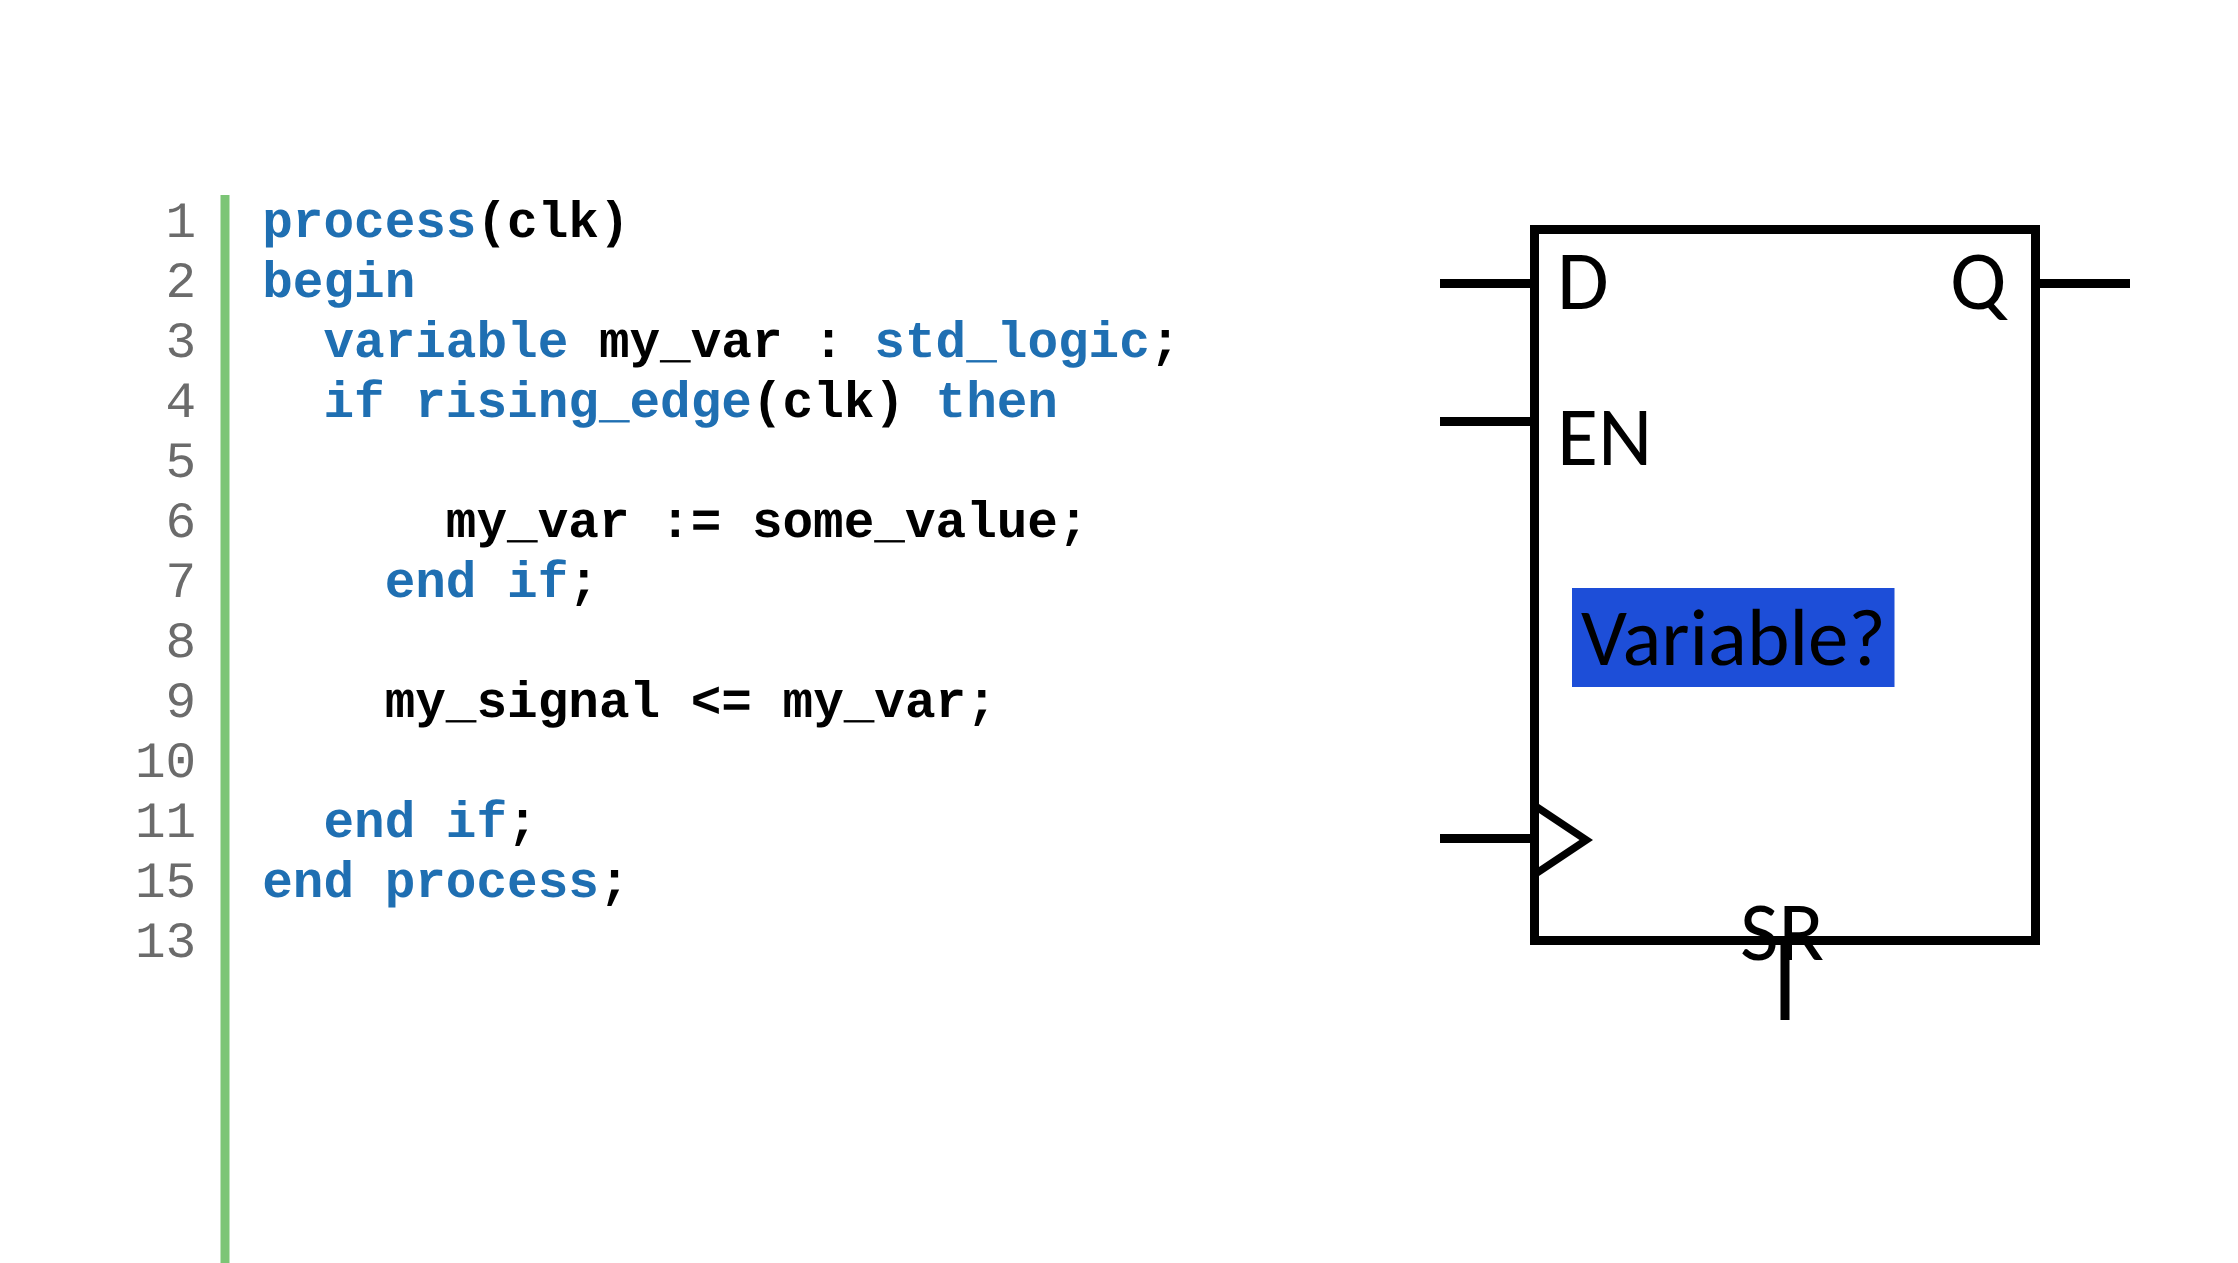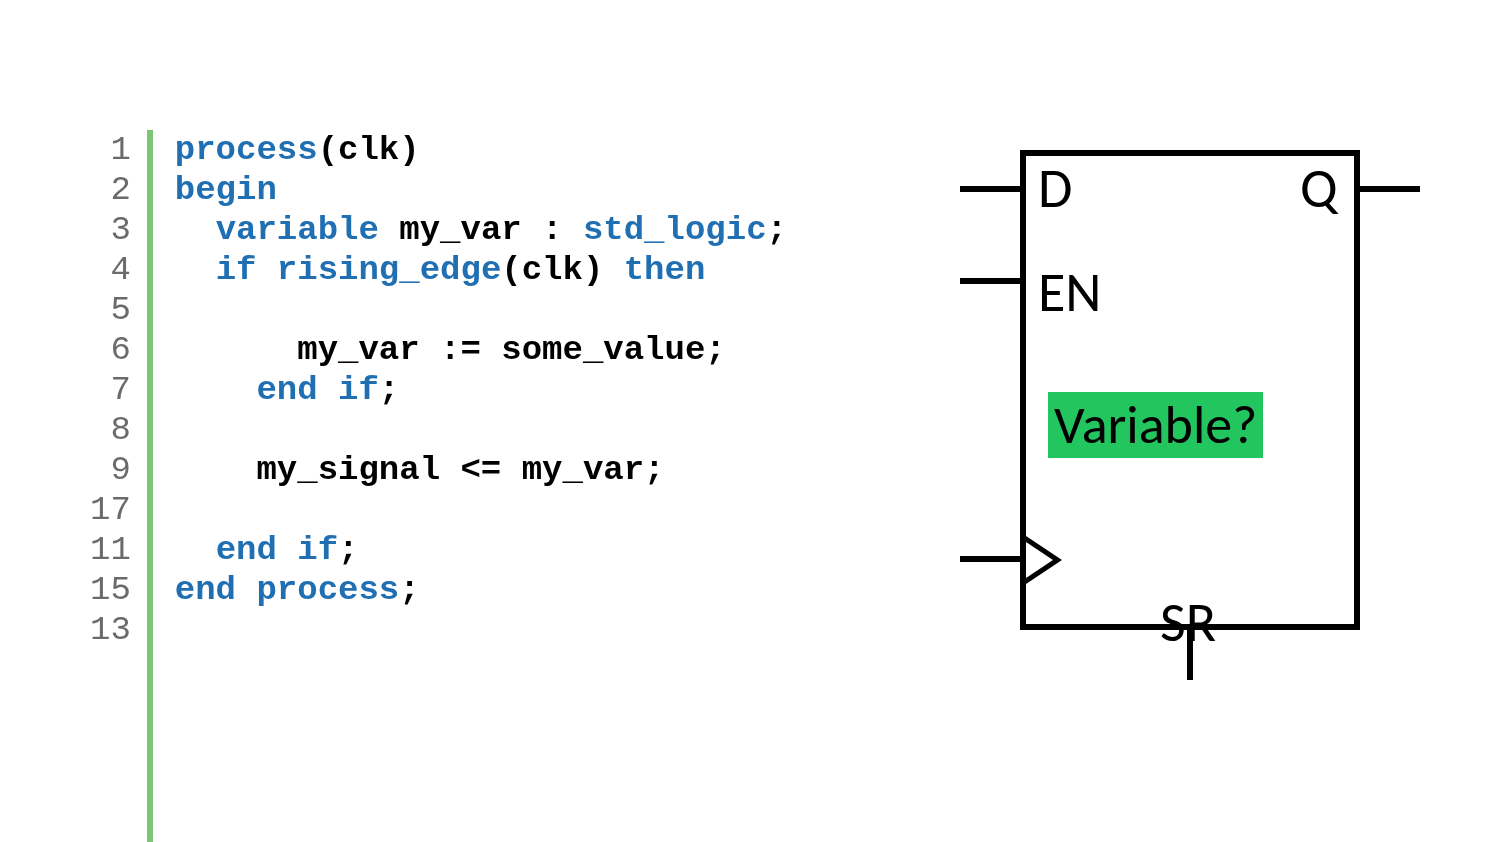--- a/index.html
+++ b/index.html
@@ -94,21 +94,21 @@
     color: #000;
   }
   .lbl-d { left: 78px; top: 14px; }
   .lbl-q { left: 340px; top: 14px; }
   .lbl-en { left: 78px; top: 118px; }
   .lbl-sr { left: 200px; top: 404px; margin-top: 44px; }
   .lbl-var {
     left: 88px;
     top: 252px;
     font-size: 54px;
-    background: #22c55e;
+    background: #1d4ed8;
     padding: 0 6px;
   }
   .clk-tri {
     position: absolute;
     left: 66px;
     top: 396px;
     width: 0;
     height: 0;
     border-top: 24px solid transparent;
     border-bottom: 24px solid transparent;
@@ -133,21 +133,21 @@
     <div class="gutter" id="gutter">
         <div class="gutter-line">1</div>
         <div class="gutter-line">2</div>
         <div class="gutter-line">3</div>
         <div class="gutter-line">4</div>
         <div class="gutter-line">5</div>
         <div class="gutter-line">6</div>
         <div class="gutter-line">7</div>
         <div class="gutter-line">8</div>
         <div class="gutter-line">9</div>
-        <div class="gutter-line">17</div>
+        <div class="gutter-line">10</div>
         <div class="gutter-line">11</div>
         <div class="gutter-line">15</div>
         <div class="gutter-line">13</div>
       </div>
     <div class="code-border"></div>
     <div class="code-lines" id="code-lines">
         <div class="code-line"><span class="kw">process</span><span class="id">(clk)</span></div>
         <div class="code-line"><span class="kw">begin</span></div>
         <div class="code-line"><span>  </span><span class="kw">variable</span><span class="id"> my_var : </span><span class="typ">std_logic</span><span class="op">;</span></div>
         <div class="code-line"><span>  </span><span class="kw">if</span><span class="id"> </span><span class="kw">rising_edge</span><span class="id">(clk) </span><span class="kw">then</span></div>

